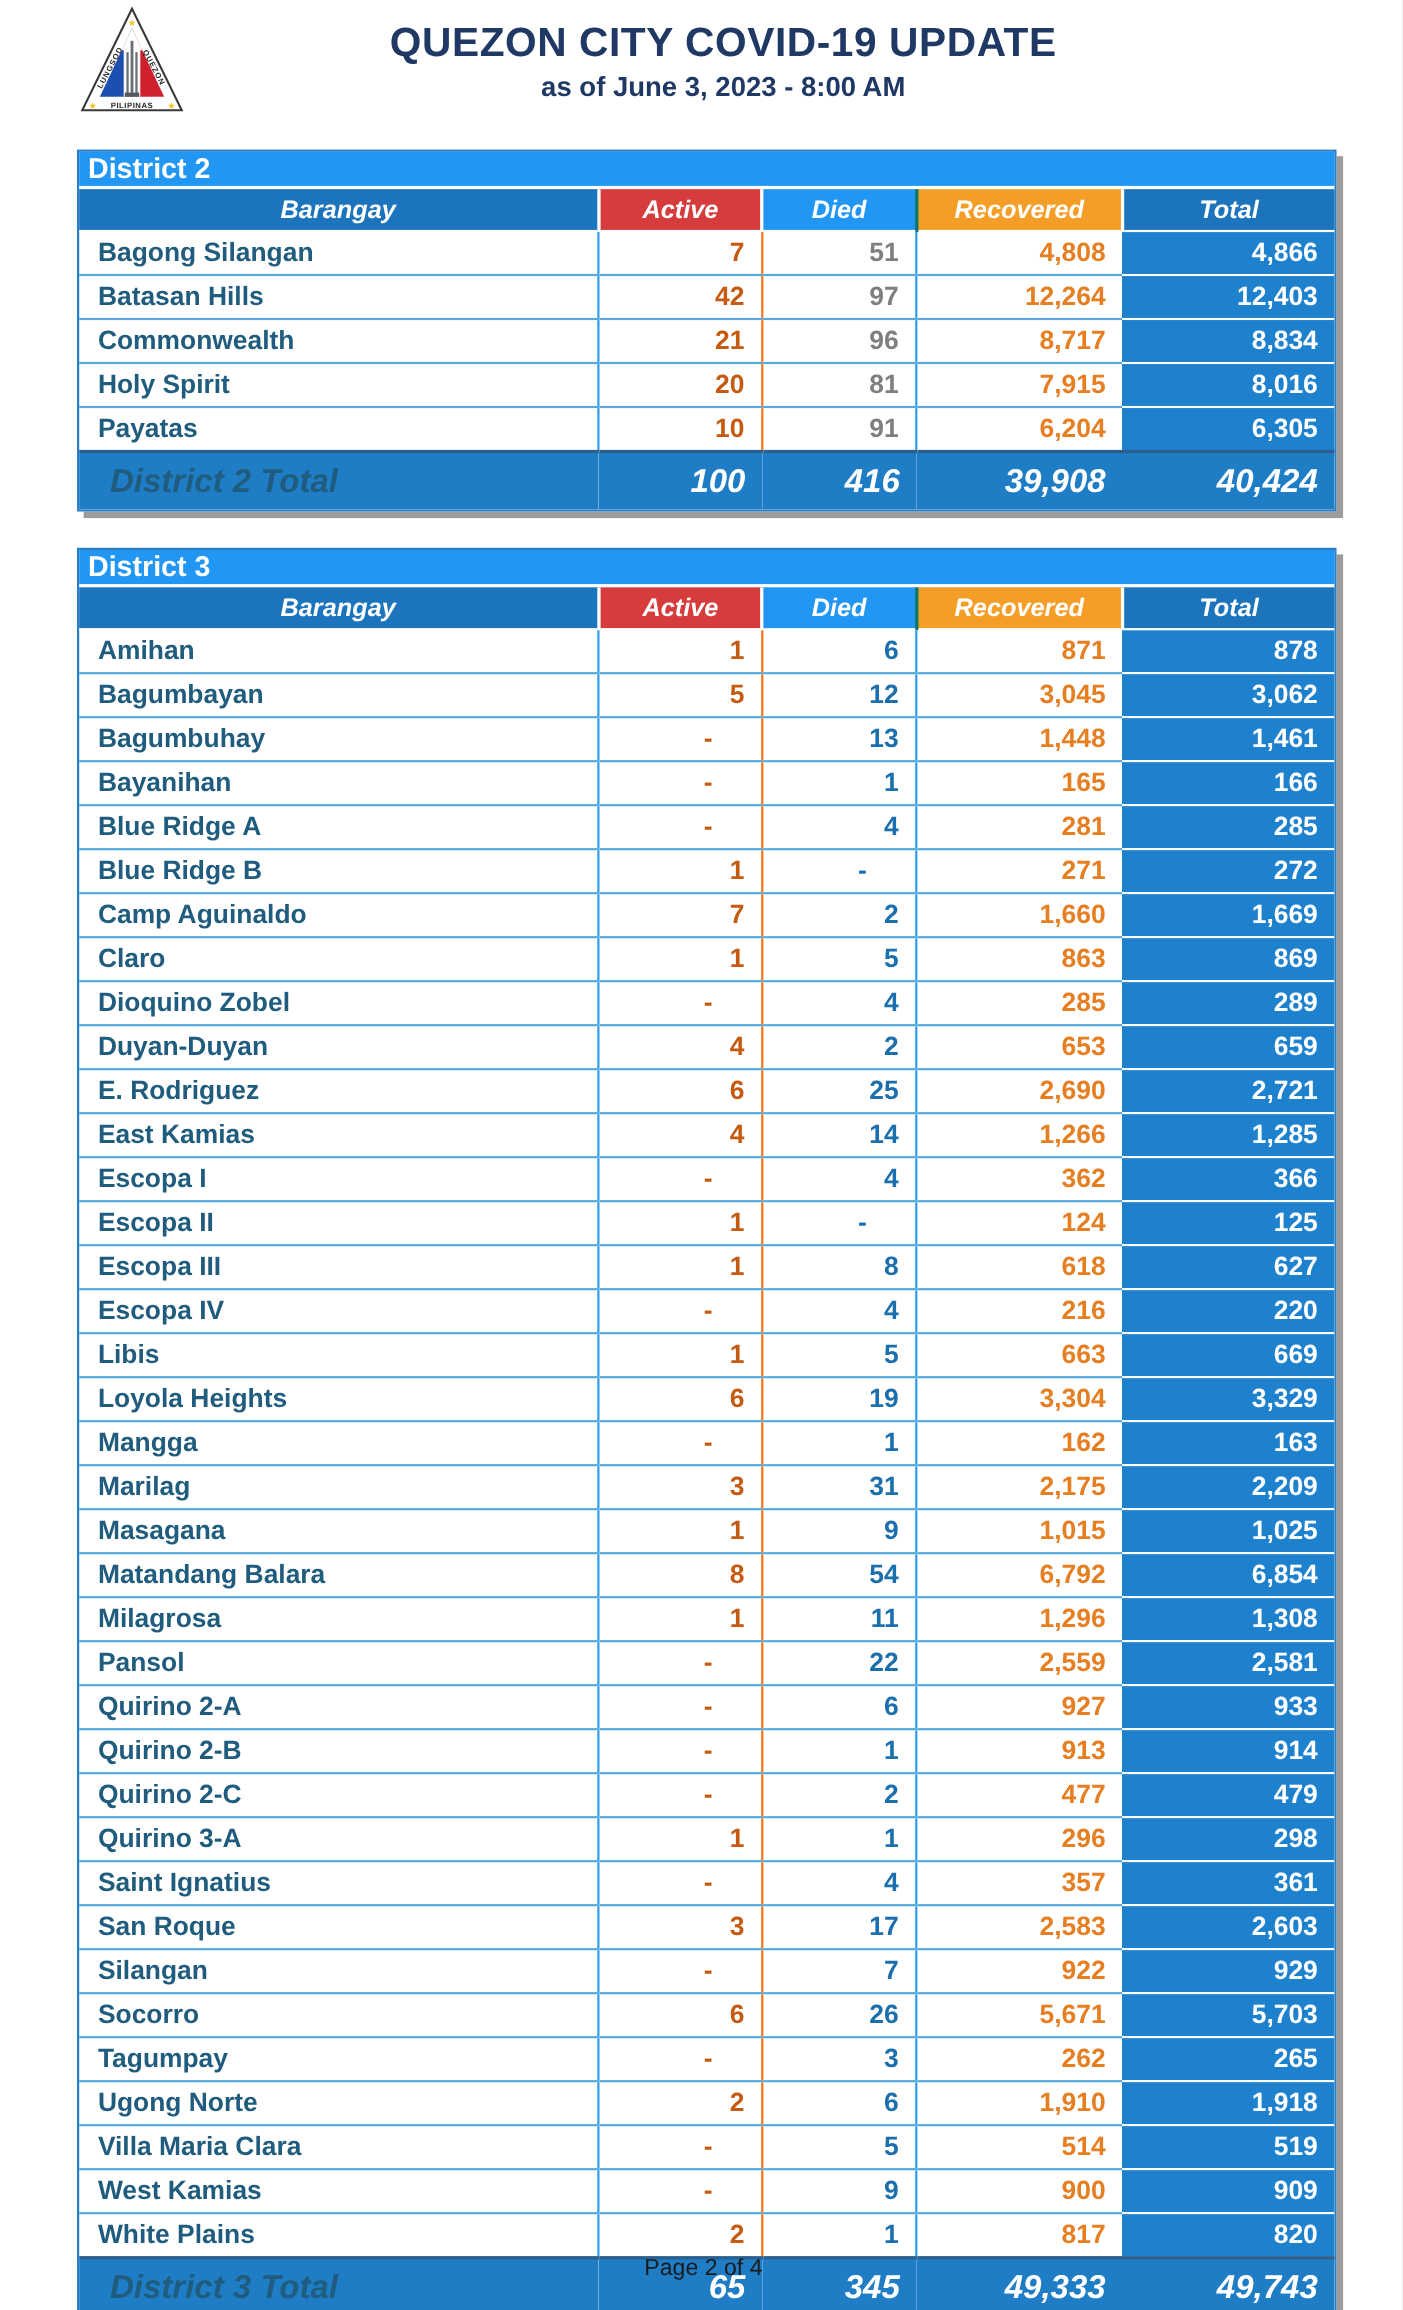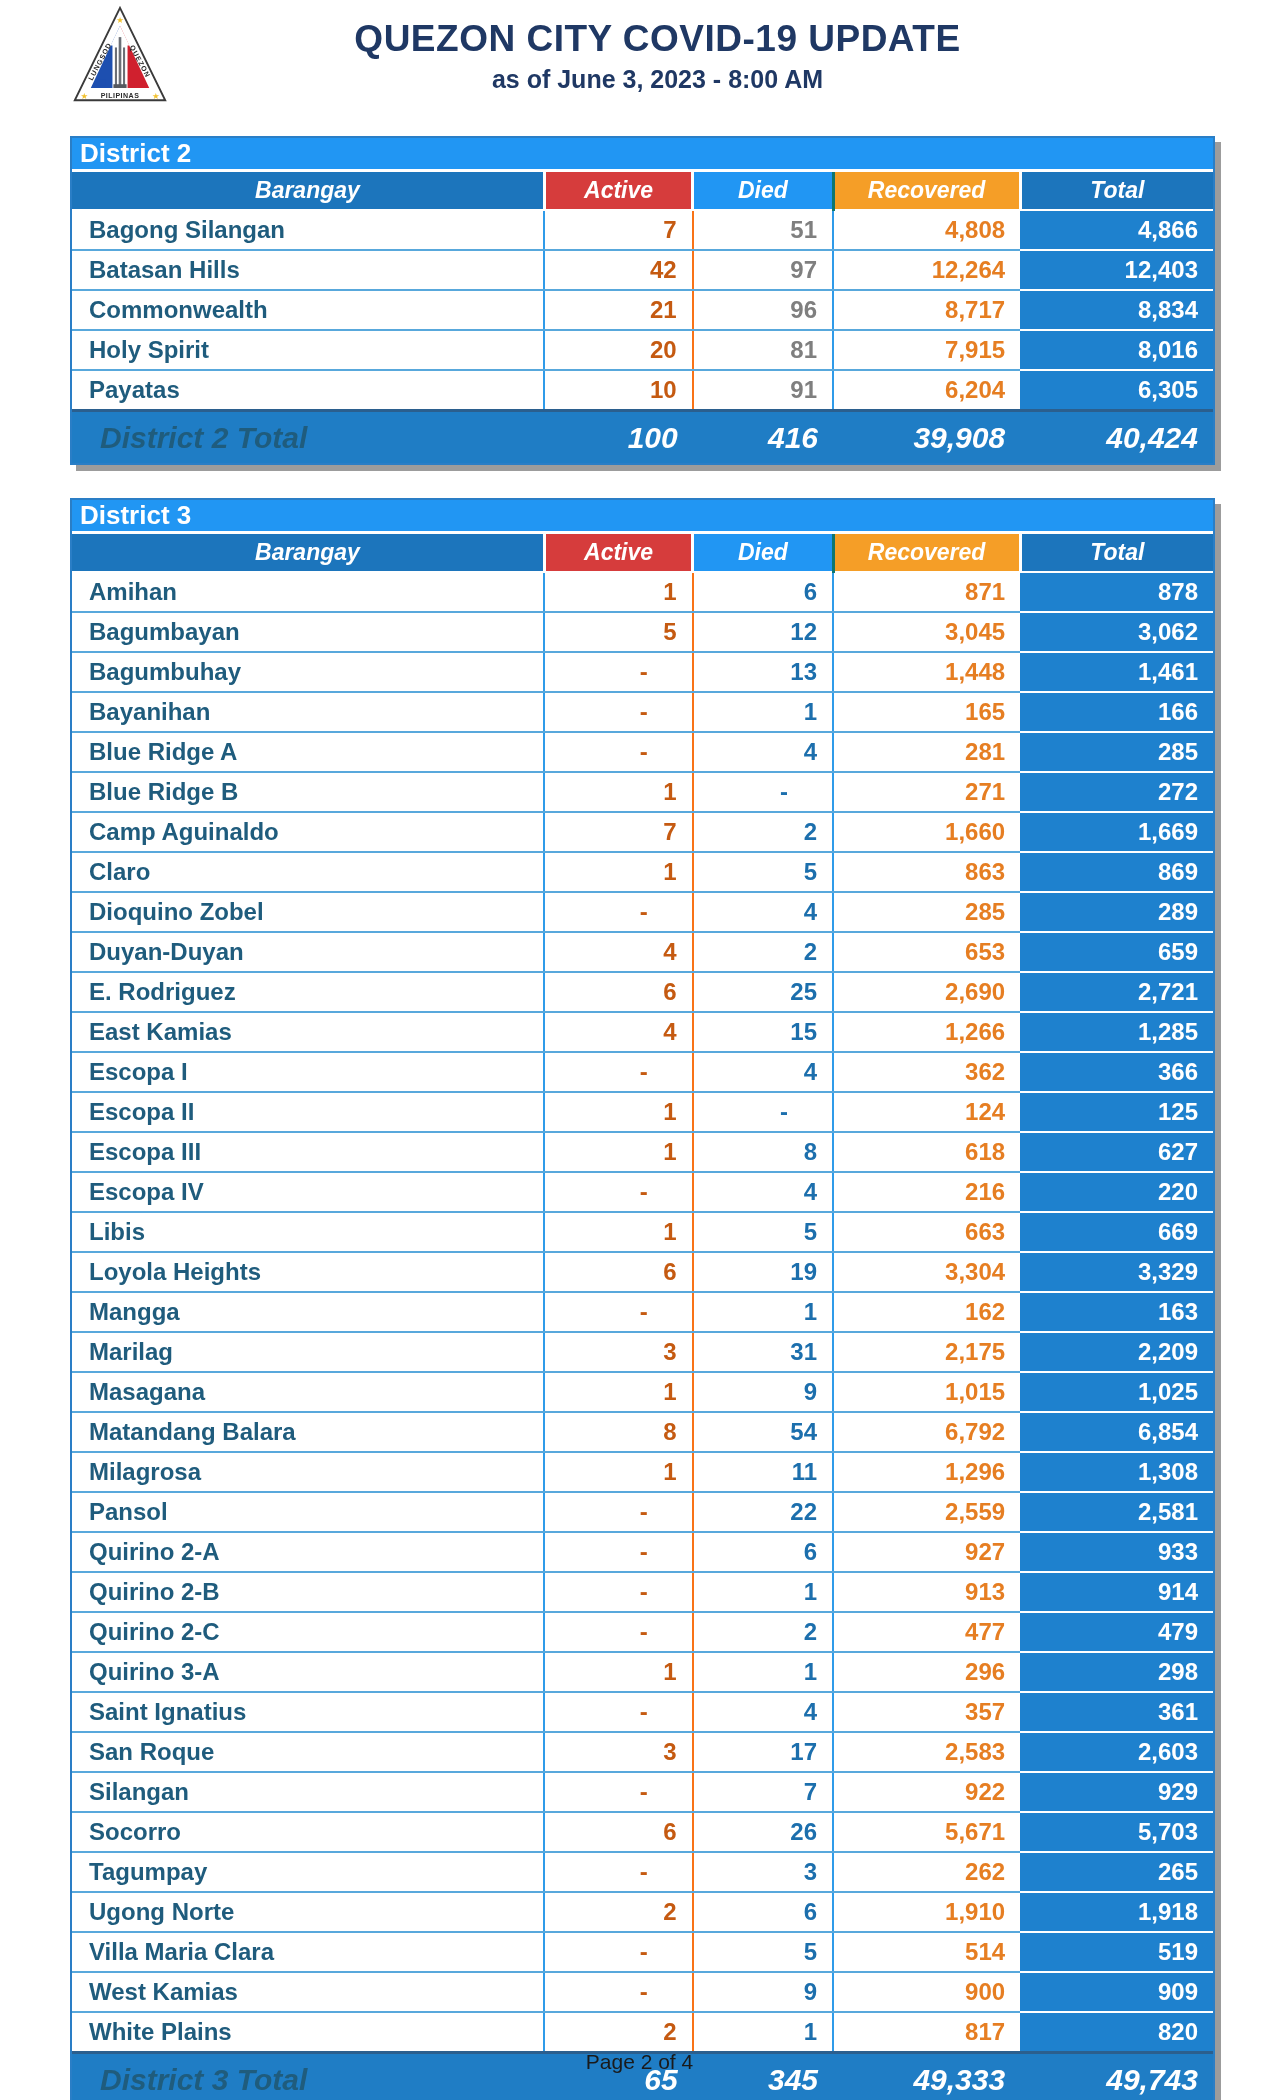--- a/index.html
+++ b/index.html
@@ -292,21 +292,21 @@
             <td class="c-name">E. Rodriguez</td>
             <td class="c-act num">6</td>
             <td class="c-died num">25</td>
             <td class="c-rec num">2,690</td>
             <td class="c-tot num">2,721</td>
           </tr>
 
           <tr>
             <td class="c-name">East Kamias</td>
             <td class="c-act num">4</td>
-            <td class="c-died num">15</td>
+            <td class="c-died num">14</td>
             <td class="c-rec num">1,266</td>
             <td class="c-tot num">1,285</td>
           </tr>
 
           <tr>
             <td class="c-name">Escopa I</td>
             <td class="c-act num dash">-</td>
             <td class="c-died num">4</td>
             <td class="c-rec num">362</td>
             <td class="c-tot num">366</td>

